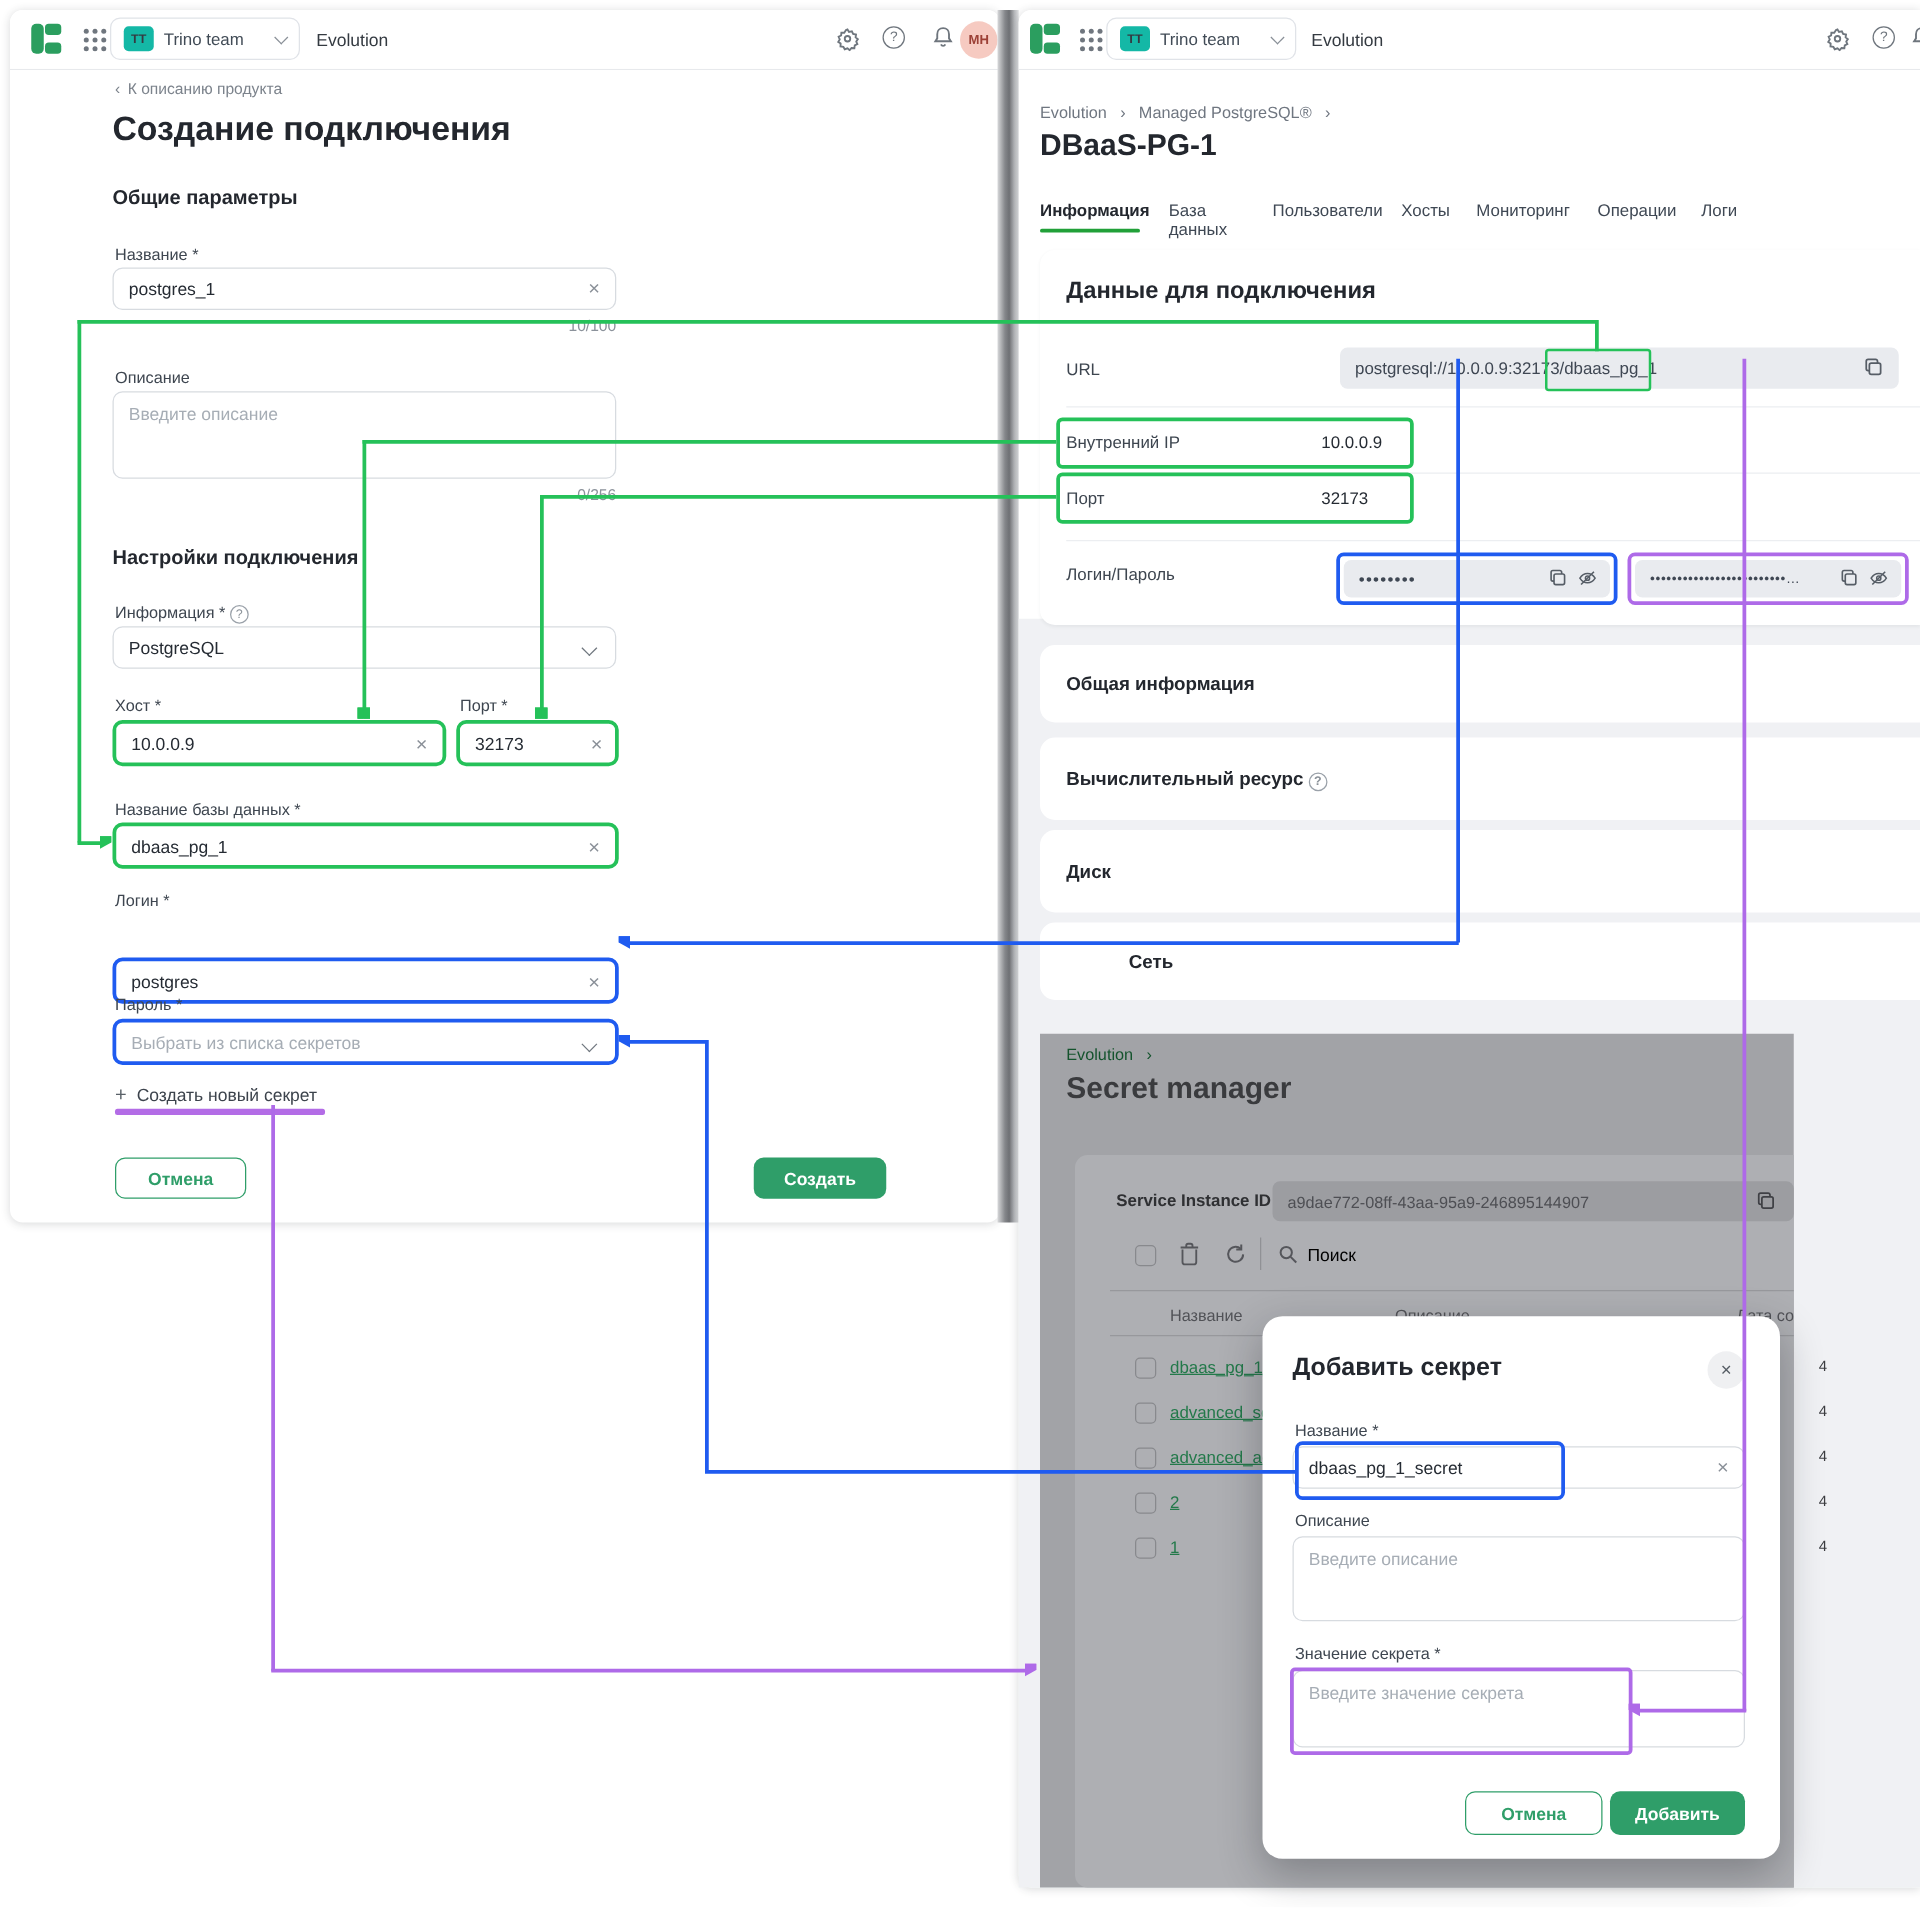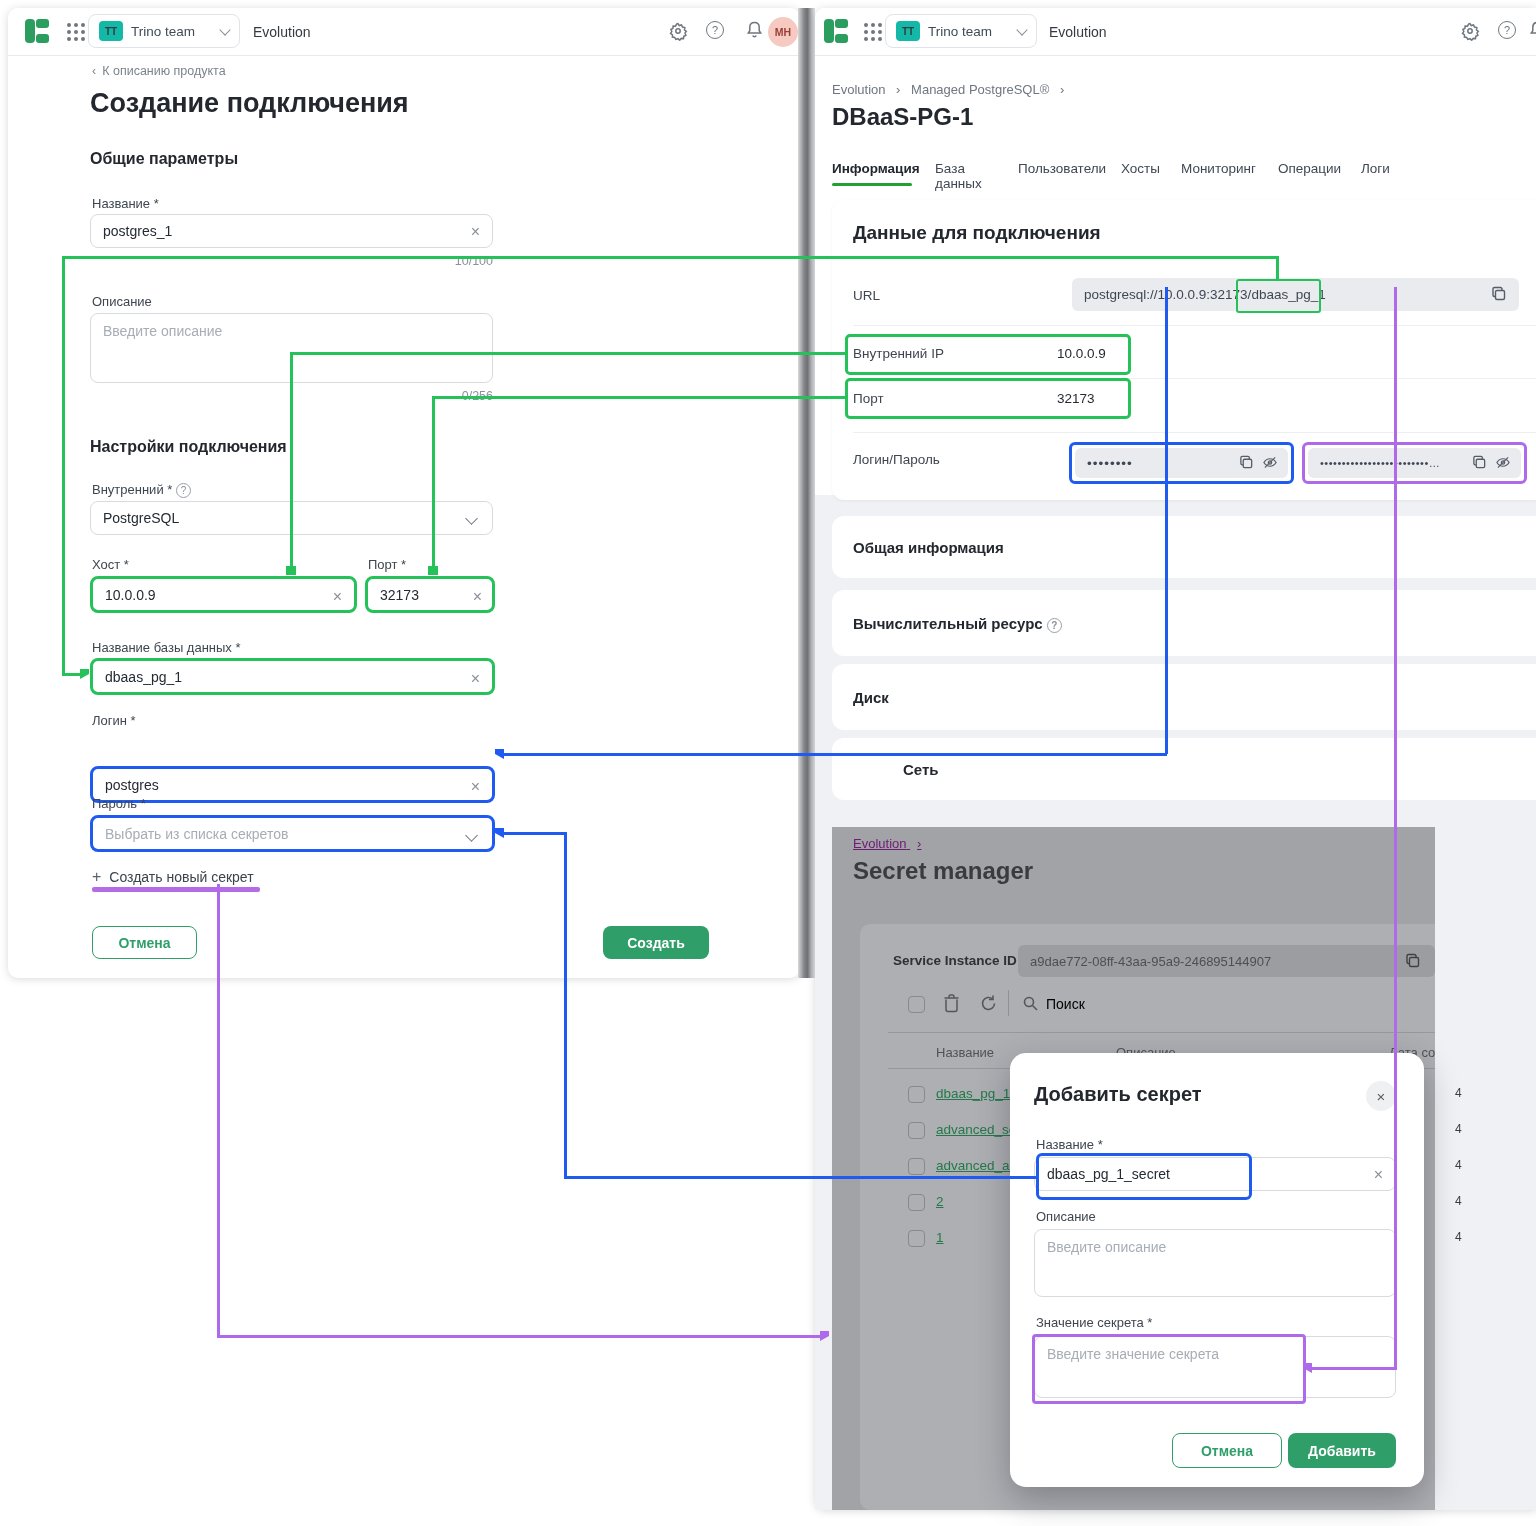--- a/index.html
+++ b/index.html
@@ -124,21 +124,21 @@
 
     <div class="lbl abs" style="left:84px;top:286px;">Описание</div>
     <div class="input" style="left:82px;top:305px;width:403px;height:70px;align-items:flex-start;padding-top:9px;">
       <span class="ph">Введите описание</span>
     </div>
     <div class="counter abs" style="left:82px;top:381px;width:403px;text-align:right;">0/256</div>
 
     <div class="sec-h abs" style="left:82px;top:430px;">Настройки подключения</div>
 
     <div class="lbl abs" style="left:84px;top:474px;">
-      <span>Внутренний *</span> <span class="qmark">?</span>
+      <span>Информация *</span> <span class="qmark">?</span>
     </div>
     <div class="input" style="left:82px;top:493px;width:403px;height:34px;">
       <span>PostgreSQL</span>
       <span class="sel-chev" style="right:16px;top:12px;"></span>
     </div>
 
     <div class="lbl abs" style="left:84px;top:549px;">Хост *</div>
     <div class="lbl abs" style="left:360px;top:549px;">Порт *</div>
     <div class="input hl-green" style="left:82px;top:568px;width:267px;height:37px;">
       <span>10.0.0.9</span>
@@ -308,21 +308,21 @@
     <div class="card" style="left:17px;top:730px;width:704px;height:62px;border-radius:12px 0 0 12px;">
       <div class="abs" style="left:36px;top:23px;font-size:15px;font-weight:bold;margin-left:35px;">Сеть</div>
     </div>
   </div>
 
   <div class="gbox" style="left:1236px;top:279px;width:81px;height:30px;border-width:2.5px;border-radius:3px;"></div>
   <div class="gbox" style="left:845px;top:334px;width:280px;height:35px;"></div>
   <div class="gbox" style="left:845px;top:378px;width:280px;height:35px;"></div>
 
   <div class="sm" style="left:832px;top:827px;width:603px;height:683px;">
-    <div class="abs crumb" style="left:21px;top:9px;color:#701a75;text-decoration:underline;">
+    <div class="abs crumb" style="left:21px;top:9px;color:#14532d;">
       <span>Evolution</span>
       <span style="margin:0 7px;">›</span>
     </div>
     <div class="h1 abs" style="left:21px;top:30px;font-size:24px;color:#3a3b3e;">Secret manager</div>
 
     <div class="sm-card" style="left:28px;top:97px;width:575px;height:586px;border-radius:10px 0 0 10px;">
       <div class="abs" style="left:33px;top:29px;font-size:13.5px;font-weight:bold;color:#2f3033;">Service Instance ID</div>
       <div class="sm-val" style="left:158px;top:21px;width:417px;height:32px;">
         <span>a9dae772-08ff-43aa-95a9-246895144907</span>
         <span class="abs" style="right:14px;top:8px;">

